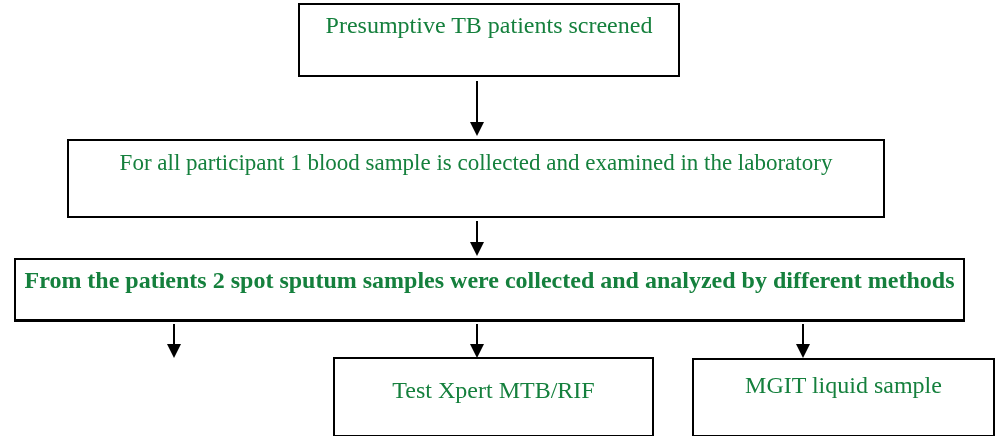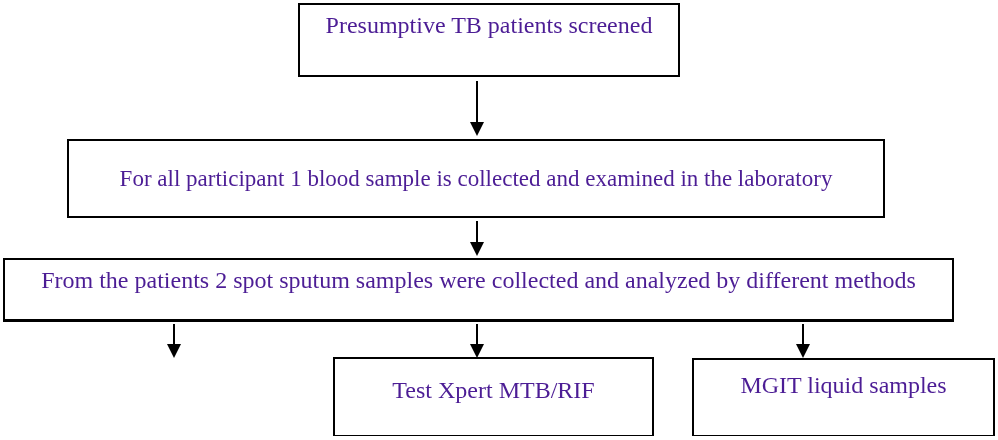--- a/index.html
+++ b/index.html
@@ -6,21 +6,21 @@
     margin: 0;
     padding: 0;
     background: #ffffff;
   }
   .canvas {
     position: relative;
     width: 998px;
     height: 436px;
     background: #ffffff;
     font-family: "Liberation Serif", serif;
-    color: #4c1d95;
+    color: #15803d;
     overflow: hidden;
   }
   .node {
     position: absolute;
     box-sizing: border-box;
     border: 2px solid #000000;
     background: #ffffff;
     text-align: center;
     font-size: 24px;
     line-height: 29px;
@@ -30,22 +30,22 @@
     white-space: nowrap;
   }
   .arrow {
     position: absolute;
   }
   .arrow svg {
     display: block;
   }
   
   #node-top     { left: 298px; top: 3px;   width: 382px; height: 74px; padding-top: 6px; }
-  #node-blood   { left: 67px;  top: 139px; width: 818px; height: 79px; padding-top: 23px; font-size: 23px; }
-  #node-sputum  { left: 3px;  top: 258px; width: 951px; height: 64px; padding-top: 6px; border-bottom-width: 3px; }
+  #node-blood   { left: 67px;  top: 139px; width: 818px; height: 79px; padding-top: 7px; font-size: 23px; }
+  #node-sputum  { left: 14px;  top: 258px; width: 951px; height: 64px; padding-top: 6px; border-bottom-width: 3px; font-weight: bold; }
   #node-afb     { left: 2px;   top: 359px; width: 305px; height: 79px; padding-top: 11px; }
   #node-xpert   { left: 333px; top: 357px; width: 321px; height: 80px; padding-top: 17px; }
   #node-mgit    { left: 692px; top: 358px; width: 303px; height: 79px; padding-top: 11px; }
 
   #edge-1 { left: 467px; top: 81px;  }
   #edge-2 { left: 467px; top: 221px; }
   #edge-3 { left: 164px; top: 324px; }
   #edge-4 { left: 467px; top: 324px; }
   #edge-5 { left: 793px; top: 324px; }
 </style>
@@ -100,16 +100,16 @@
       <polygon points="3,20 17,20 10,34" fill="#000000"></polygon>
     </svg>
   </div>
 
 
   <div class="node" id="node-xpert">
     <span class="line">Test Xpert MTB/RIF</span>
   </div>
 
   <div class="node" id="node-mgit">
-    <span class="line">MGIT liquid samples</span>
+    <span class="line">MGIT liquid sample</span>
   </div>
 
 </div>
 
 </body></html>

